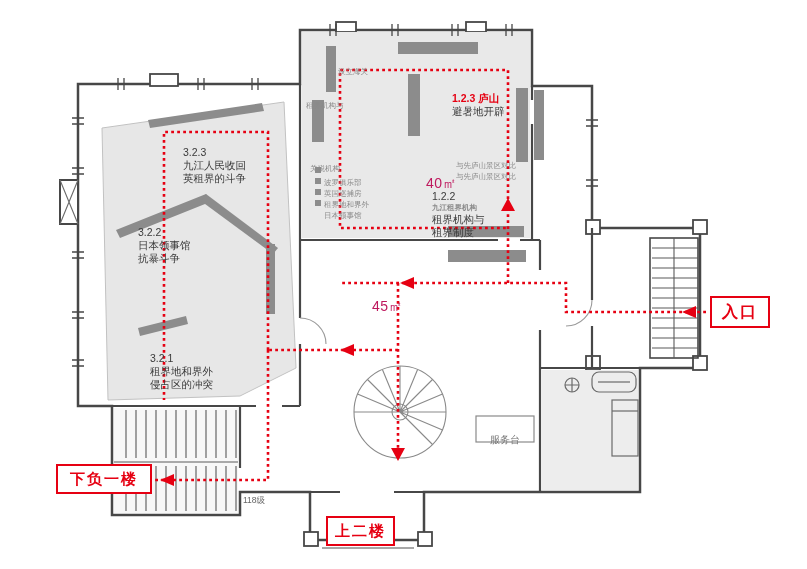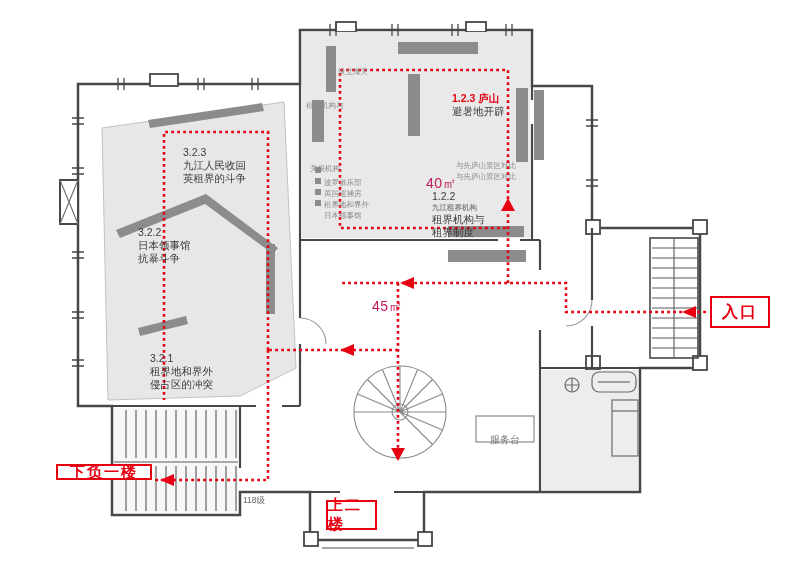--- a/index.html
+++ b/index.html
@@ -202,16 +202,16 @@
 
   <div class="lbl tiny" style="left:456px;top:148px">
     <span class="ln">与先庐山景区对比</span>
     <span class="ln">与先庐山景区对比</span>
   </div>
 
   <div class="lbl svc" style="left:490px;top:421px">服务台</div>
   <div class="lbl steps" style="left:243px;top:483px">118级</div>
 
   <div class="badge big" style="left:710px;top:296px;width:60px;height:32px">入口</div>
-  <div class="badge" style="left:56px;top:464px;width:96px;height:16px">下负一楼</div>
-  <div class="badge" style="left:326px;top:500px;width:51px;height:30px">上二楼</div>
+  <div class="badge" style="left:56px;top:464px;width:96px;height:30px">下负一楼</div>
+  <div class="badge" style="left:326px;top:516px;width:69px;height:30px">上二楼</div>
 
 </div>
 
 </body></html>

